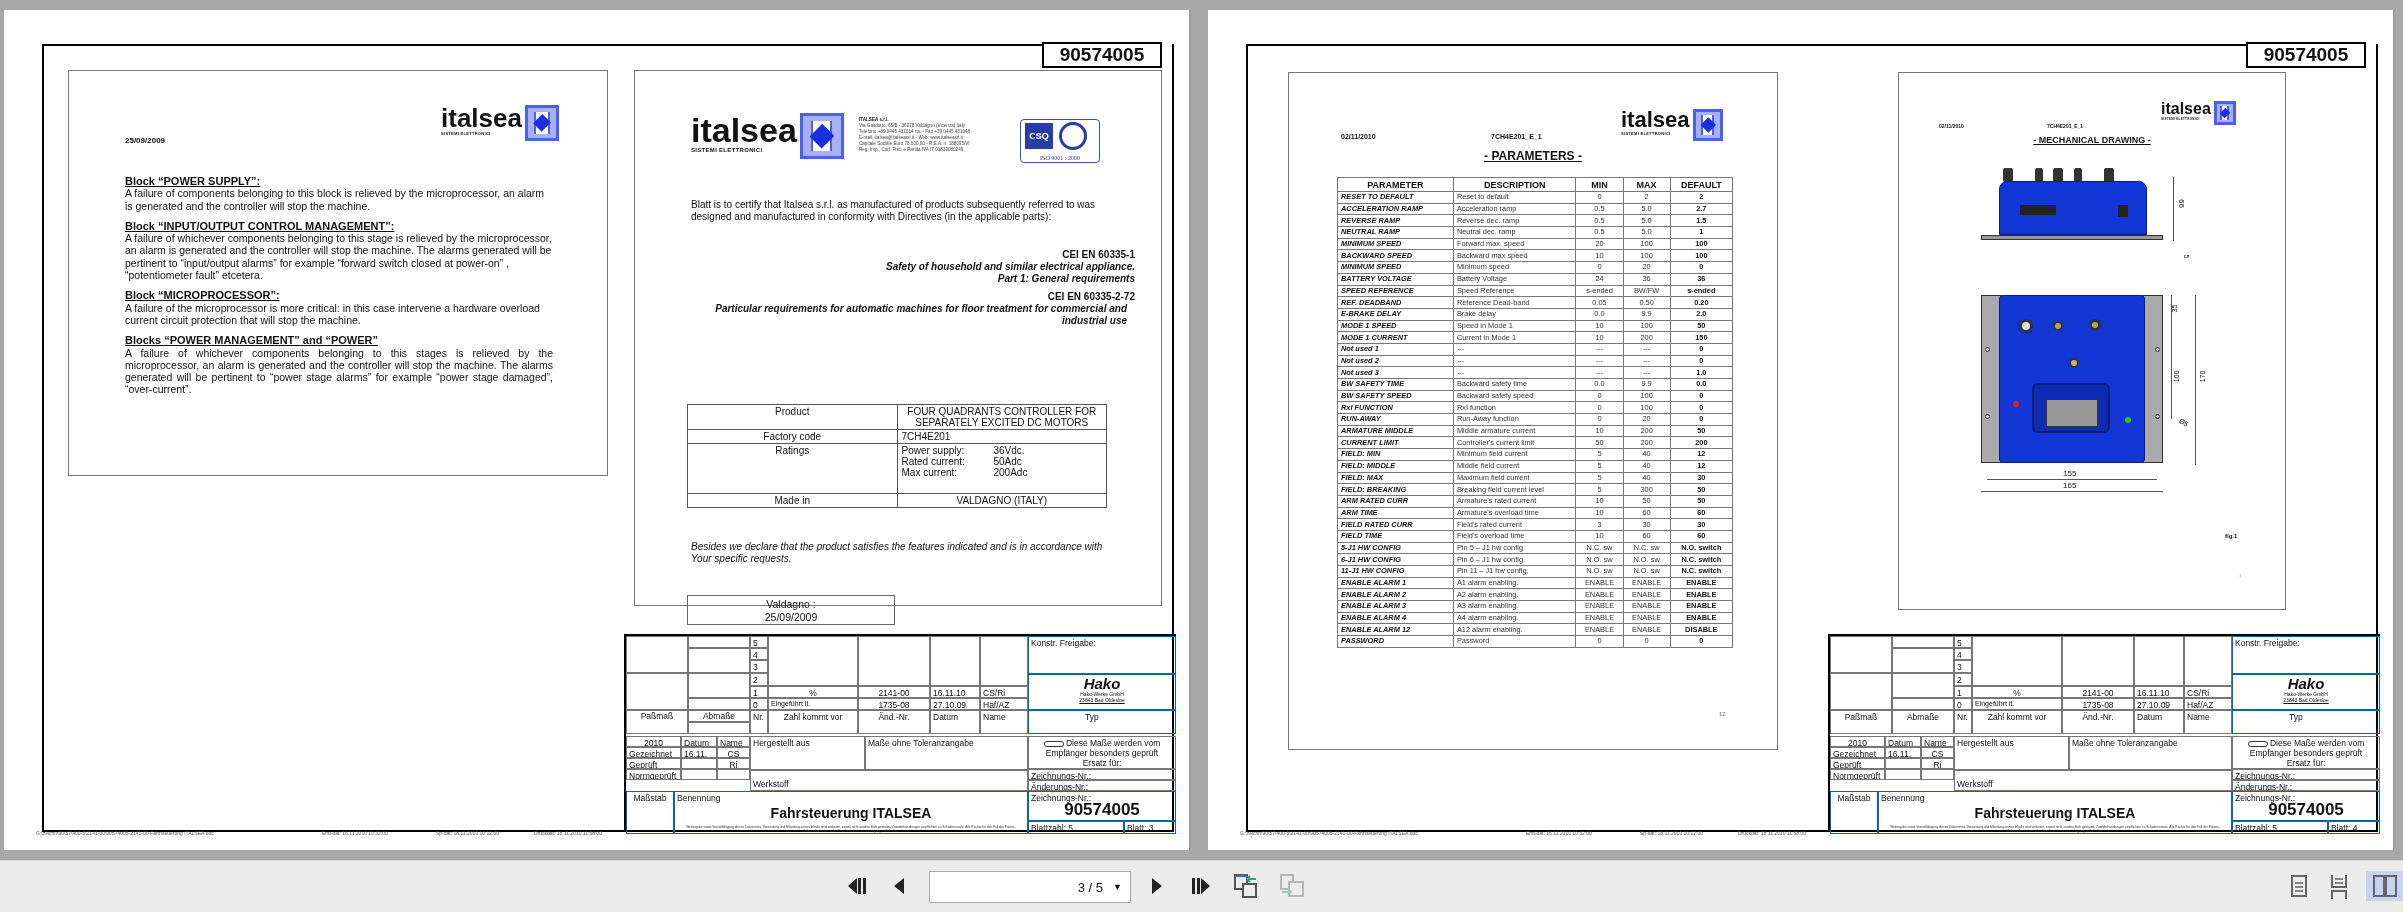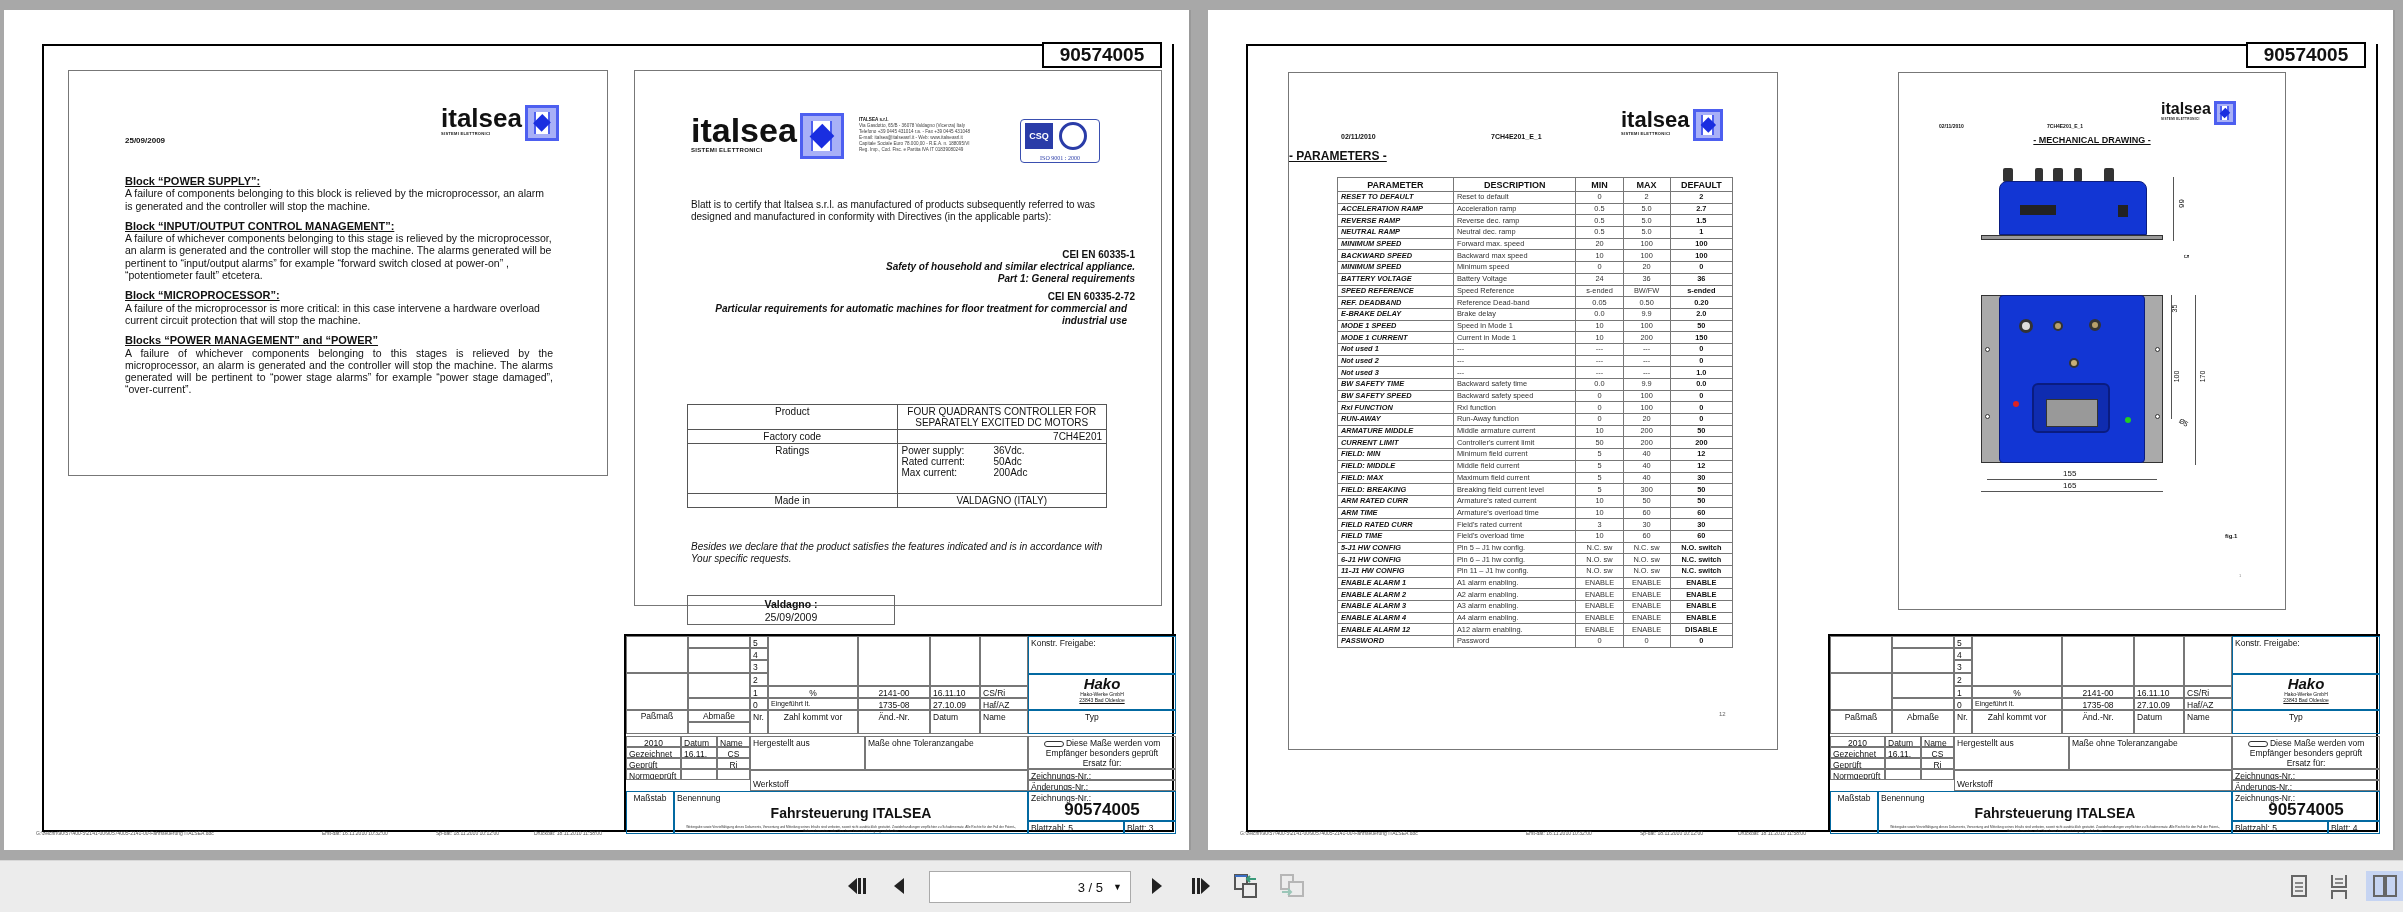--- a/index.html
+++ b/index.html
@@ -107,39 +107,39 @@
           <div style="font-style:italic;padding:0 8px">Particular requirements for automatic machines for floor treatment for commercial and industrial use</div>
         </div>
         <table class="cert" style="position:absolute;left:52px;top:333px;width:420px">
           <tbody>
               <tr>
                 <td style="text-align:center;width:50%">Product</td>
                 <td style="text-align:center">FOUR QUADRANTS CONTROLLER FOR SEPARATELY EXCITED DC MOTORS</td>
               </tr>
           <tr>
                 <td style="text-align:center">Factory code</td>
-                <td style="text-align:right">7CH4E201</td>
+                <td style="text-align:left">7CH4E201</td>
               </tr>
           <tr>
                 <td style="text-align:center;height:50px">Ratings</td>
             <td>
               <div><span style="display:inline-block;width:92px">Power supply:</span><span>36Vdc.</span></div>
               <div><span style="display:inline-block;width:92px">Rated current:</span><span>50Adc</span></div>
               <div><span style="display:inline-block;width:92px">Max current:</span><span>200Adc</span></div>
             </td>
               </tr>
           <tr>
                 <td style="text-align:center">Made in</td>
                 <td style="text-align:center">VALDAGNO (ITALY)</td>
               </tr>
         </tbody>
           </table>
         <div class="txt" style="left:56px;top:470px;width:420px;font-size:10px;font-style:italic">Besides we declare that the product satisfies the features indicated and is in accordance with Your specific requests.</div>
         <div style="position:absolute;left:52px;top:524px;width:208px;height:30px;border:1px solid #666;text-align:center;font-size:10.5px;line-height:13px;padding-top:2px">
-          <div style="font-weight:bold">Valdagno :</div>
+          <div style="font-weight:normal">Valdagno :</div>
           <div>25/09/2009</div>
         </div>
       </div>
 
       <div class="tb">
 
         <div class="c" style="left:0;top:0;width:62px;height:37px"></div>
         <div class="c" style="left:62px;top:0;width:62px;height:12px"></div>
         <div class="c" style="left:62px;top:12px;width:62px;height:25px"></div>
         <div class="c" style="left:0;top:37px;width:62px;height:37px"></div>
@@ -241,21 +241,21 @@
         <div class="logo" style="left:332px;top:36px">
           <div>
             <div class="word" style="font-size:22px">italsea</div>
             <div class="sub">SISTEMI ELETTRONICI</div>
           </div>
           <div class="box" style="width:30px;height:32px">
               <div class="inner"></div>
               <div class="dia"></div>
             </div>
         </div>
-        <div style="position:absolute;left:0;width:100%;top:76px;text-align:left;font-size:12px;font-weight:bold;text-decoration:underline">- PARAMETERS -</div>
+        <div style="position:absolute;left:0;width:100%;top:76px;text-align:center;font-size:12px;font-weight:bold;text-decoration:underline">- PARAMETERS -</div>
         <table class="params">
           <thead>
               <tr id="param-head">
                 <th>PARAMETER</th>
                 <th>DESCRIPTION</th>
                 <th>MIN</th>
                 <th>MAX</th>
                 <th>DEFAULT</th>
               </tr>
             </thead>

